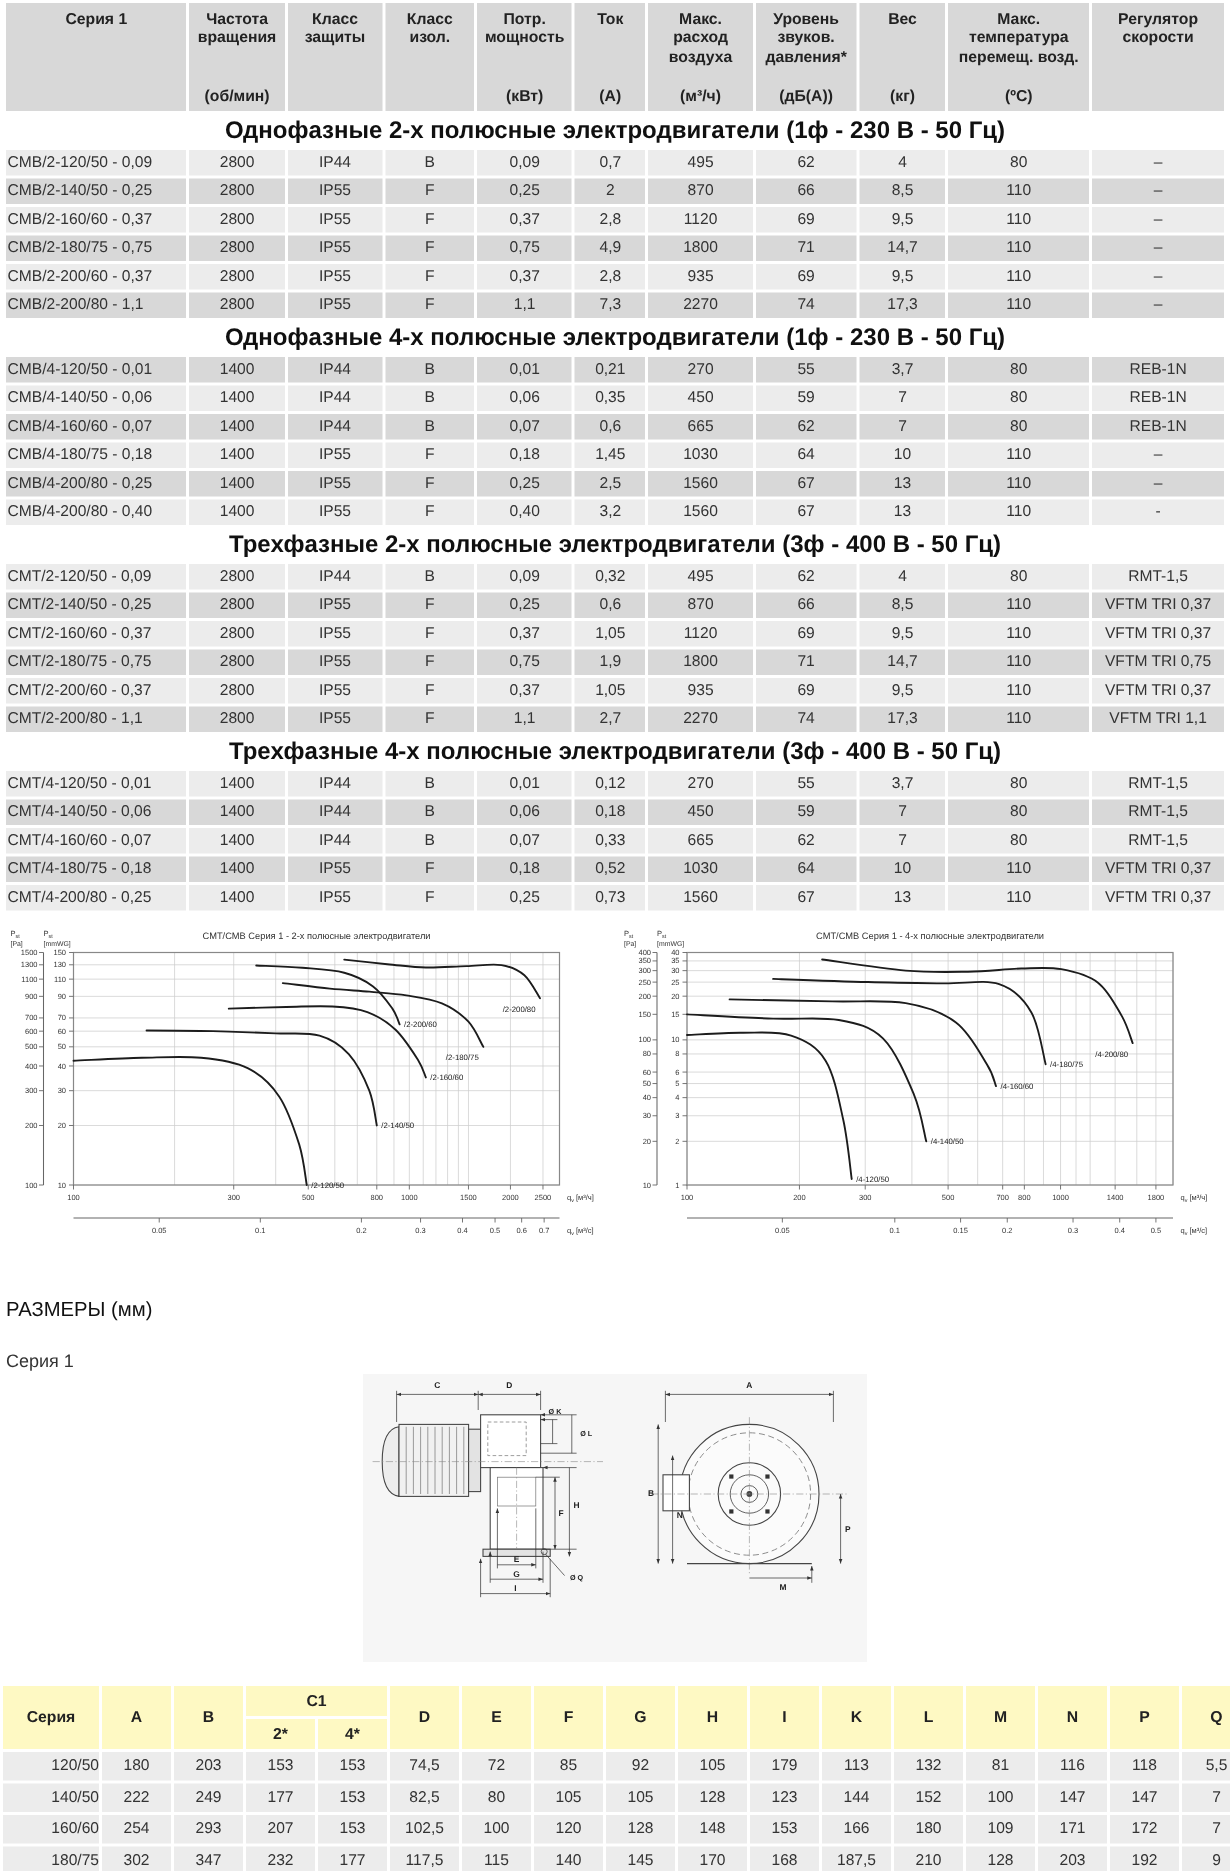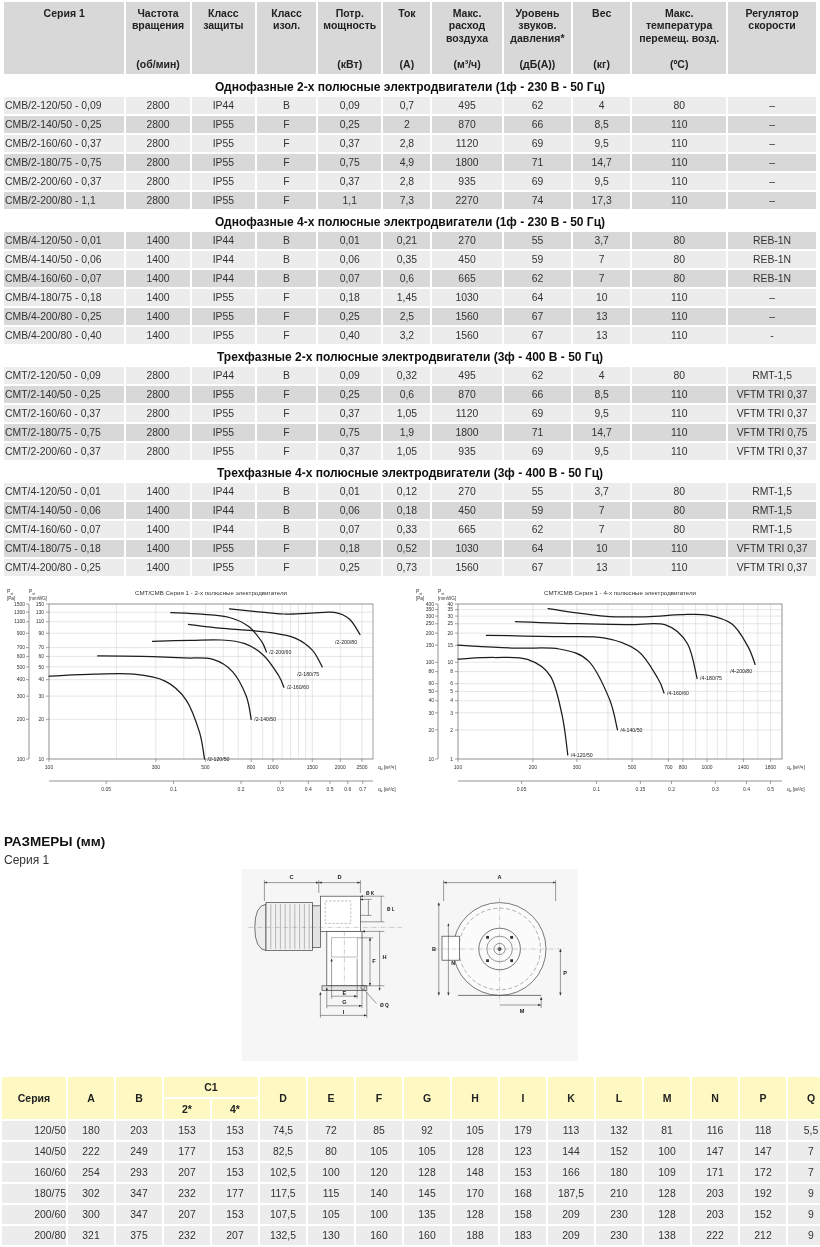--- a/index.html
+++ b/index.html
@@ -7,26 +7,26 @@
   
   table{border-collapse:separate;border-spacing:2px;table-layout:fixed;width:816px;margin:0 auto;}
   th,td{overflow:hidden;}
   .spec th{background:#d8d8d8;font-size:10.5px;font-weight:bold;color:#222;vertical-align:top;
            padding:5px 2px 4px;height:63px;position:relative;text-align:center;line-height:1.18;}
   .spec th .u{position:absolute;bottom:4px;left:0;right:0;text-align:center;margin-top:43px;}
   .spec td{font-size:10.4px;text-align:center;padding:1px 2px;height:15px;color:#333;}
   tr.light td{background:#ececec;}
   tr.dark td{background:#d8d8d8;}
   .spec td.model{text-align:left;padding-left:1px;}
-  .spec tr.section td{background:#fff;font-weight:bold;color:#101010;font-size:12px;height:15px;padding:3px 0 1px;}
+  .spec tr.section td{background:#fff;font-weight:bold;color:#101010;font-size:16px;height:15px;padding:3px 0 1px;}
   
   .charts{display:flex;justify-content:space-between;margin:6px 1px 0 1px;}
   svg.chart{width:409px;height:238px;display:block;}
   
-  .dim-head{font-size:13.5px;font-weight:bold;color:#111;margin:12px 0 4px 4px;}
+  .dim-head{font-size:13.5px;font-weight:normal;color:#111;margin:12px 0 20px 4px;}
   .series-label{font-size:12px;color:#333;margin:0 0 0 4px;}
   .drawing{width:336px;margin:2px auto 0 auto;background:#f6f6f6;}
   .drawing svg{display:block;width:336px;height:192px;}
   .dims th{background:#fef9c3;font-size:10.5px;font-weight:bold;color:#222;text-align:center;padding:3px 12px;height:14px;}
   .dims th.model-h{vertical-align:middle;}
   .dims td{background:#ececec;font-size:10.4px;text-align:center;padding:2px 0;height:15px;}
   .dims td.model{text-align:right;padding-left:20px;}
 </style>
 </head>
 <body>
@@ -316,20 +316,33 @@
         <td>2800</td>
         <td>IP55</td>
         <td>F</td>
         <td>0,37</td>
         <td>1,05</td>
         <td>935</td>
         <td>69</td>
         <td>9,5</td>
         <td>110</td>
         <td>VFTM TRI 0,37</td>
+      </tr>
+      <tr class="dark">
+        <td class="model">CMT/2-200/80 - 1,1</td>
+        <td>2800</td>
+        <td>IP55</td>
+        <td>F</td>
+        <td>1,1</td>
+        <td>2,7</td>
+        <td>2270</td>
+        <td>74</td>
+        <td>17,3</td>
+        <td>110</td>
+        <td>VFTM TRI 1,1</td>
       </tr>
       <tr class="section">
         <td colspan="11">Трехфазные 4-х полюсные электродвигатели (3ф - 400 В - 50 Гц)</td>
       </tr>
       <tr class="light">
         <td class="model">CMT/4-120/50 - 0,01</td>
         <td>1400</td>
         <td>IP44</td>
         <td>B</td>
         <td>0,01</td>

